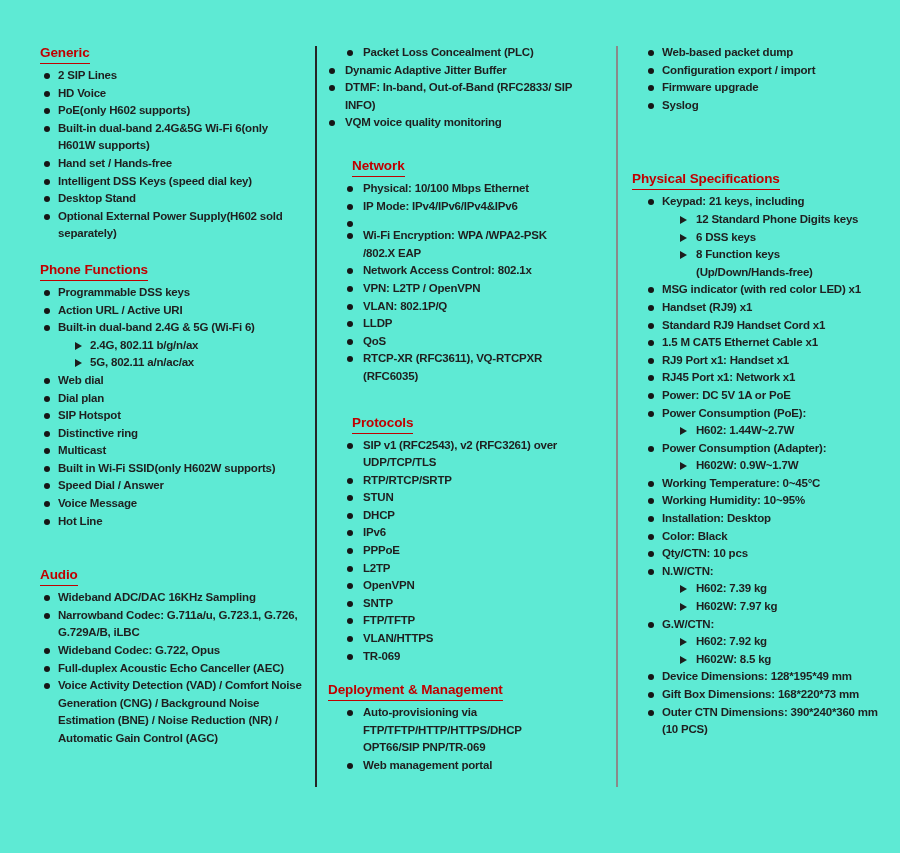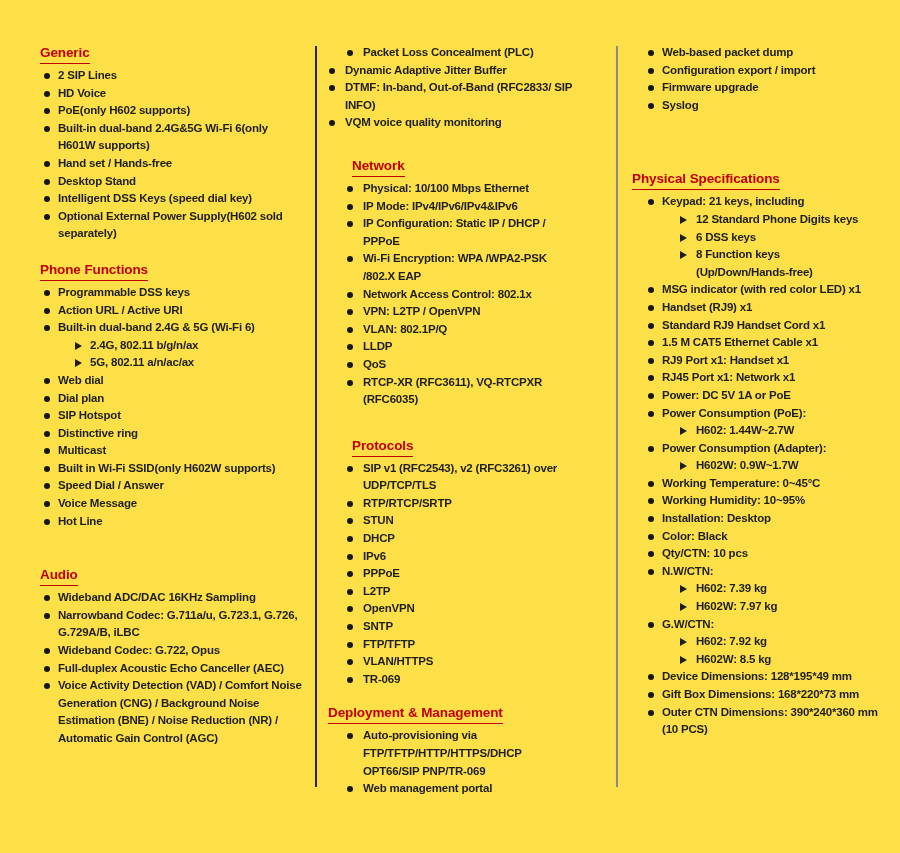--- a/index.html
+++ b/index.html
@@ -1,20 +1,20 @@
 <!DOCTYPE html>
 <html style="--hc: #c00000; --tc: #1f1f1f; --d1: #262626; --d2: #8a8a8a;"><head>
 <meta charset="utf-8">
 <style>
   html,body{margin:0;padding:0;}
   body{
     width:900px;height:853px;background:#ffffff;position:relative;overflow:hidden;
     font-family:"Liberation Sans","DejaVu Sans",sans-serif;
   }
-  .page{position:absolute;left:0;top:0;width:900px;height:853px;background:#fde047;}
+  .page{position:absolute;left:0;top:0;width:900px;height:853px;background:#5eead4;}
   .col{position:absolute;top:44px;}
   #col-left{left:40px;width:262px;}
   #col-middle{left:328px;width:245px;}
   #col-right{left:632px;width:256px;}
   .vdiv{position:absolute;top:46px;height:741px;width:2px;}
   #divider-1{left:315px;background:var(--d1,#262626);}
   #divider-2{left:616px;background:var(--d2,#8a8a8a);}
 
   .heading{
     font-size:13.5px;font-weight:bold;color:var(--hc,#c00000);
@@ -76,25 +76,25 @@
         <div class="item">
           <span class="marker b"></span>
           <span class="txt">Built-in dual-band 2.4G&amp;5G Wi-Fi 6(only H601W supports)</span>
         </div>
         <div class="item">
           <span class="marker b"></span>
           <span class="txt">Hand set / Hands-free</span>
         </div>
         <div class="item">
           <span class="marker b"></span>
+          <span class="txt">Intelligent DSS Keys (speed dial key)</span>
+        </div>
+        <div class="item">
+          <span class="marker b"></span>
           <span class="txt">Desktop Stand</span>
-        </div>
-        <div class="item">
-          <span class="marker b"></span>
-          <span class="txt">Intelligent DSS Keys (speed dial key)</span>
         </div>
         <div class="item">
           <span class="marker b"></span>
           <span class="txt">Optional External Power Supply(H602 sold separately)</span>
         </div>
       </section>
       <section class="block" style="margin-top: 18px;">
         <div class="heading"><span class="hd-txt">Phone Functions</span></div>
         <div class="item">
           <span class="marker b"></span>
@@ -202,21 +202,20 @@
         <div class="item ind1">
           <span class="marker b"></span>
           <span class="txt">Physical: 10/100 Mbps Ethernet</span>
         </div>
         <div class="item ind1">
           <span class="marker b"></span>
           <span class="txt">IP Mode: IPv4/IPv6/IPv4&amp;IPv6</span>
         </div>
         <div class="item ind1">
           <span class="marker b"></span>
-          <span class="txt">IP Configuration: Static IP / DHCP / PPPoE</span>
         </div>
         <div class="item ind1">
           <span class="marker b"></span>
           <span class="txt">Wi-Fi Encryption: WPA /WPA2-PSK /802.X EAP</span>
         </div>
         <div class="item ind1">
           <span class="marker b"></span>
           <span class="txt">Network Access Control: 802.1x</span>
         </div>
         <div class="item ind1">

